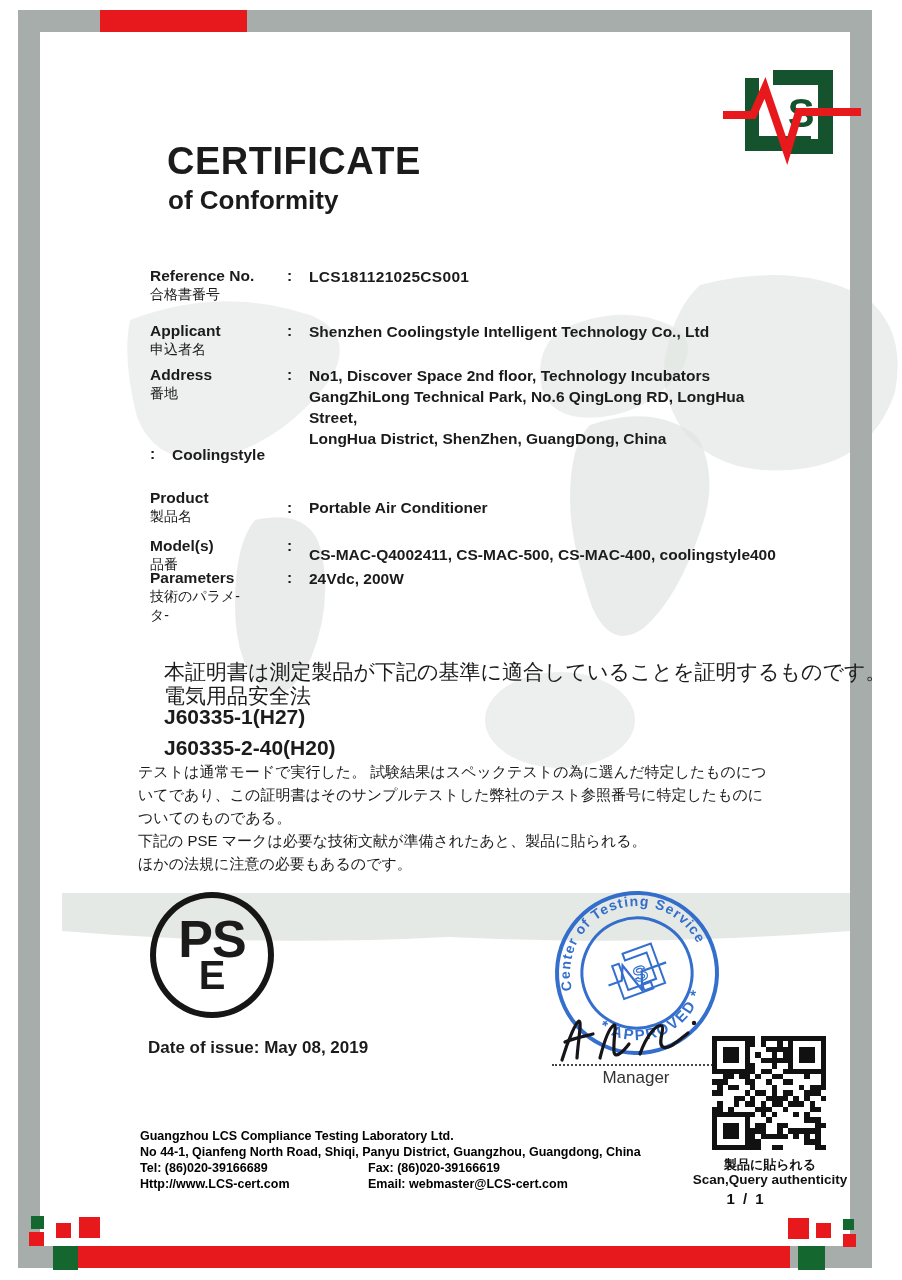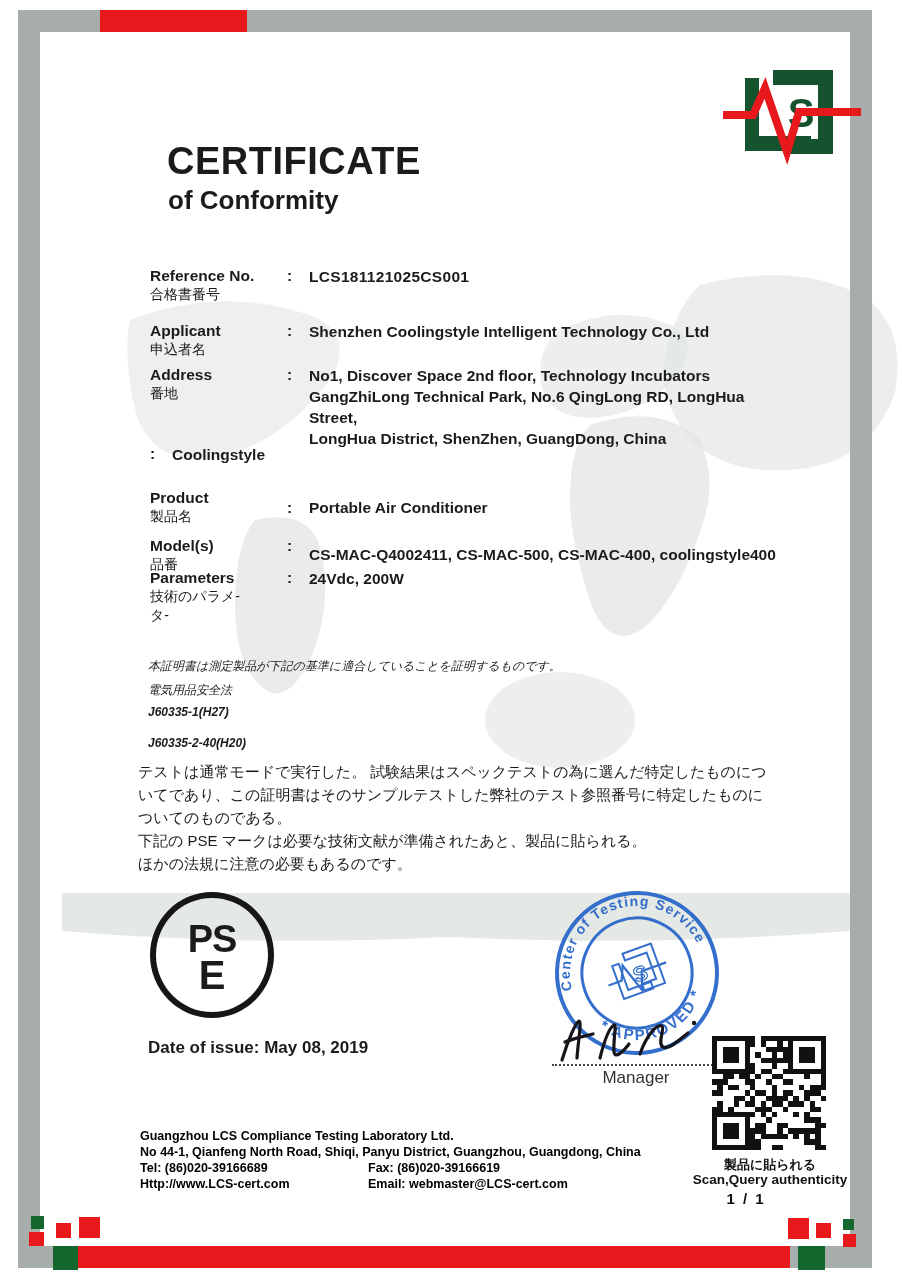--- a/index.html
+++ b/index.html
@@ -19,28 +19,28 @@
   .title-main{font-size:38px;font-weight:bold;letter-spacing:.5px;}
   .title-sub{font-size:26px;font-weight:bold;}
   
   .field-row{position:absolute;left:150px;width:640px;display:flex;align-items:flex-start;}
   .f-label{width:137px;flex:0 0 137px;}
   .f-label .en{font-size:15.5px;font-weight:bold;line-height:19px;}
   .f-label .jp{font-size:14px;line-height:19px;}
   .f-sep{width:22px;flex:0 0 22px;font-weight:bold;font-size:15.5px;line-height:19px;}
   .f-val{flex:1;font-size:15.5px;font-weight:bold;line-height:21px;}
   
-  .jp-line{position:absolute;left:148px;font-size:12px;white-space:nowrap;font-style:italic;}
+  .jp-line{position:absolute;left:164px;font-size:21px;white-space:nowrap;}
   .jp-bold{font-weight:bold;}
   .notes-block{position:absolute;left:138px;top:760px;font-size:15px;line-height:23px;white-space:nowrap;}
   
   .pse{position:absolute;left:150px;top:892px;width:112px;height:114px;border:6px solid #161616;
        border-radius:50%;display:flex;flex-direction:column;align-items:center;justify-content:center;
        background:transparent;z-index:3;}
-  .pse .ps{font-size:38px;font-weight:bold;letter-spacing:-1px;line-height:40px;margin-top:2px;}
+  .pse .ps{font-size:52px;font-weight:bold;letter-spacing:-1px;line-height:40px;margin-top:2px;}
   .pse .e{font-size:40px;font-weight:bold;line-height:36px;margin-top:-2px;}
   
   .footer{position:absolute;left:140px;top:1128px;font-size:12.5px;font-weight:bold;line-height:16px;color:#000000;}
   .footer .cols{display:flex;}
   .footer .c1{width:228px;}
   
   .qr-cap{position:absolute;text-align:center;font-weight:bold;color:#111;}
   .manager{position:absolute;left:576px;top:1068px;width:120px;text-align:center;font-size:17px;color:#333;}
   .dotted{position:absolute;left:552px;top:1064px;width:164px;border-top:2px dotted #444;}
   .issue{position:absolute;left:148px;top:1038px;font-size:17px;font-weight:bold;}

